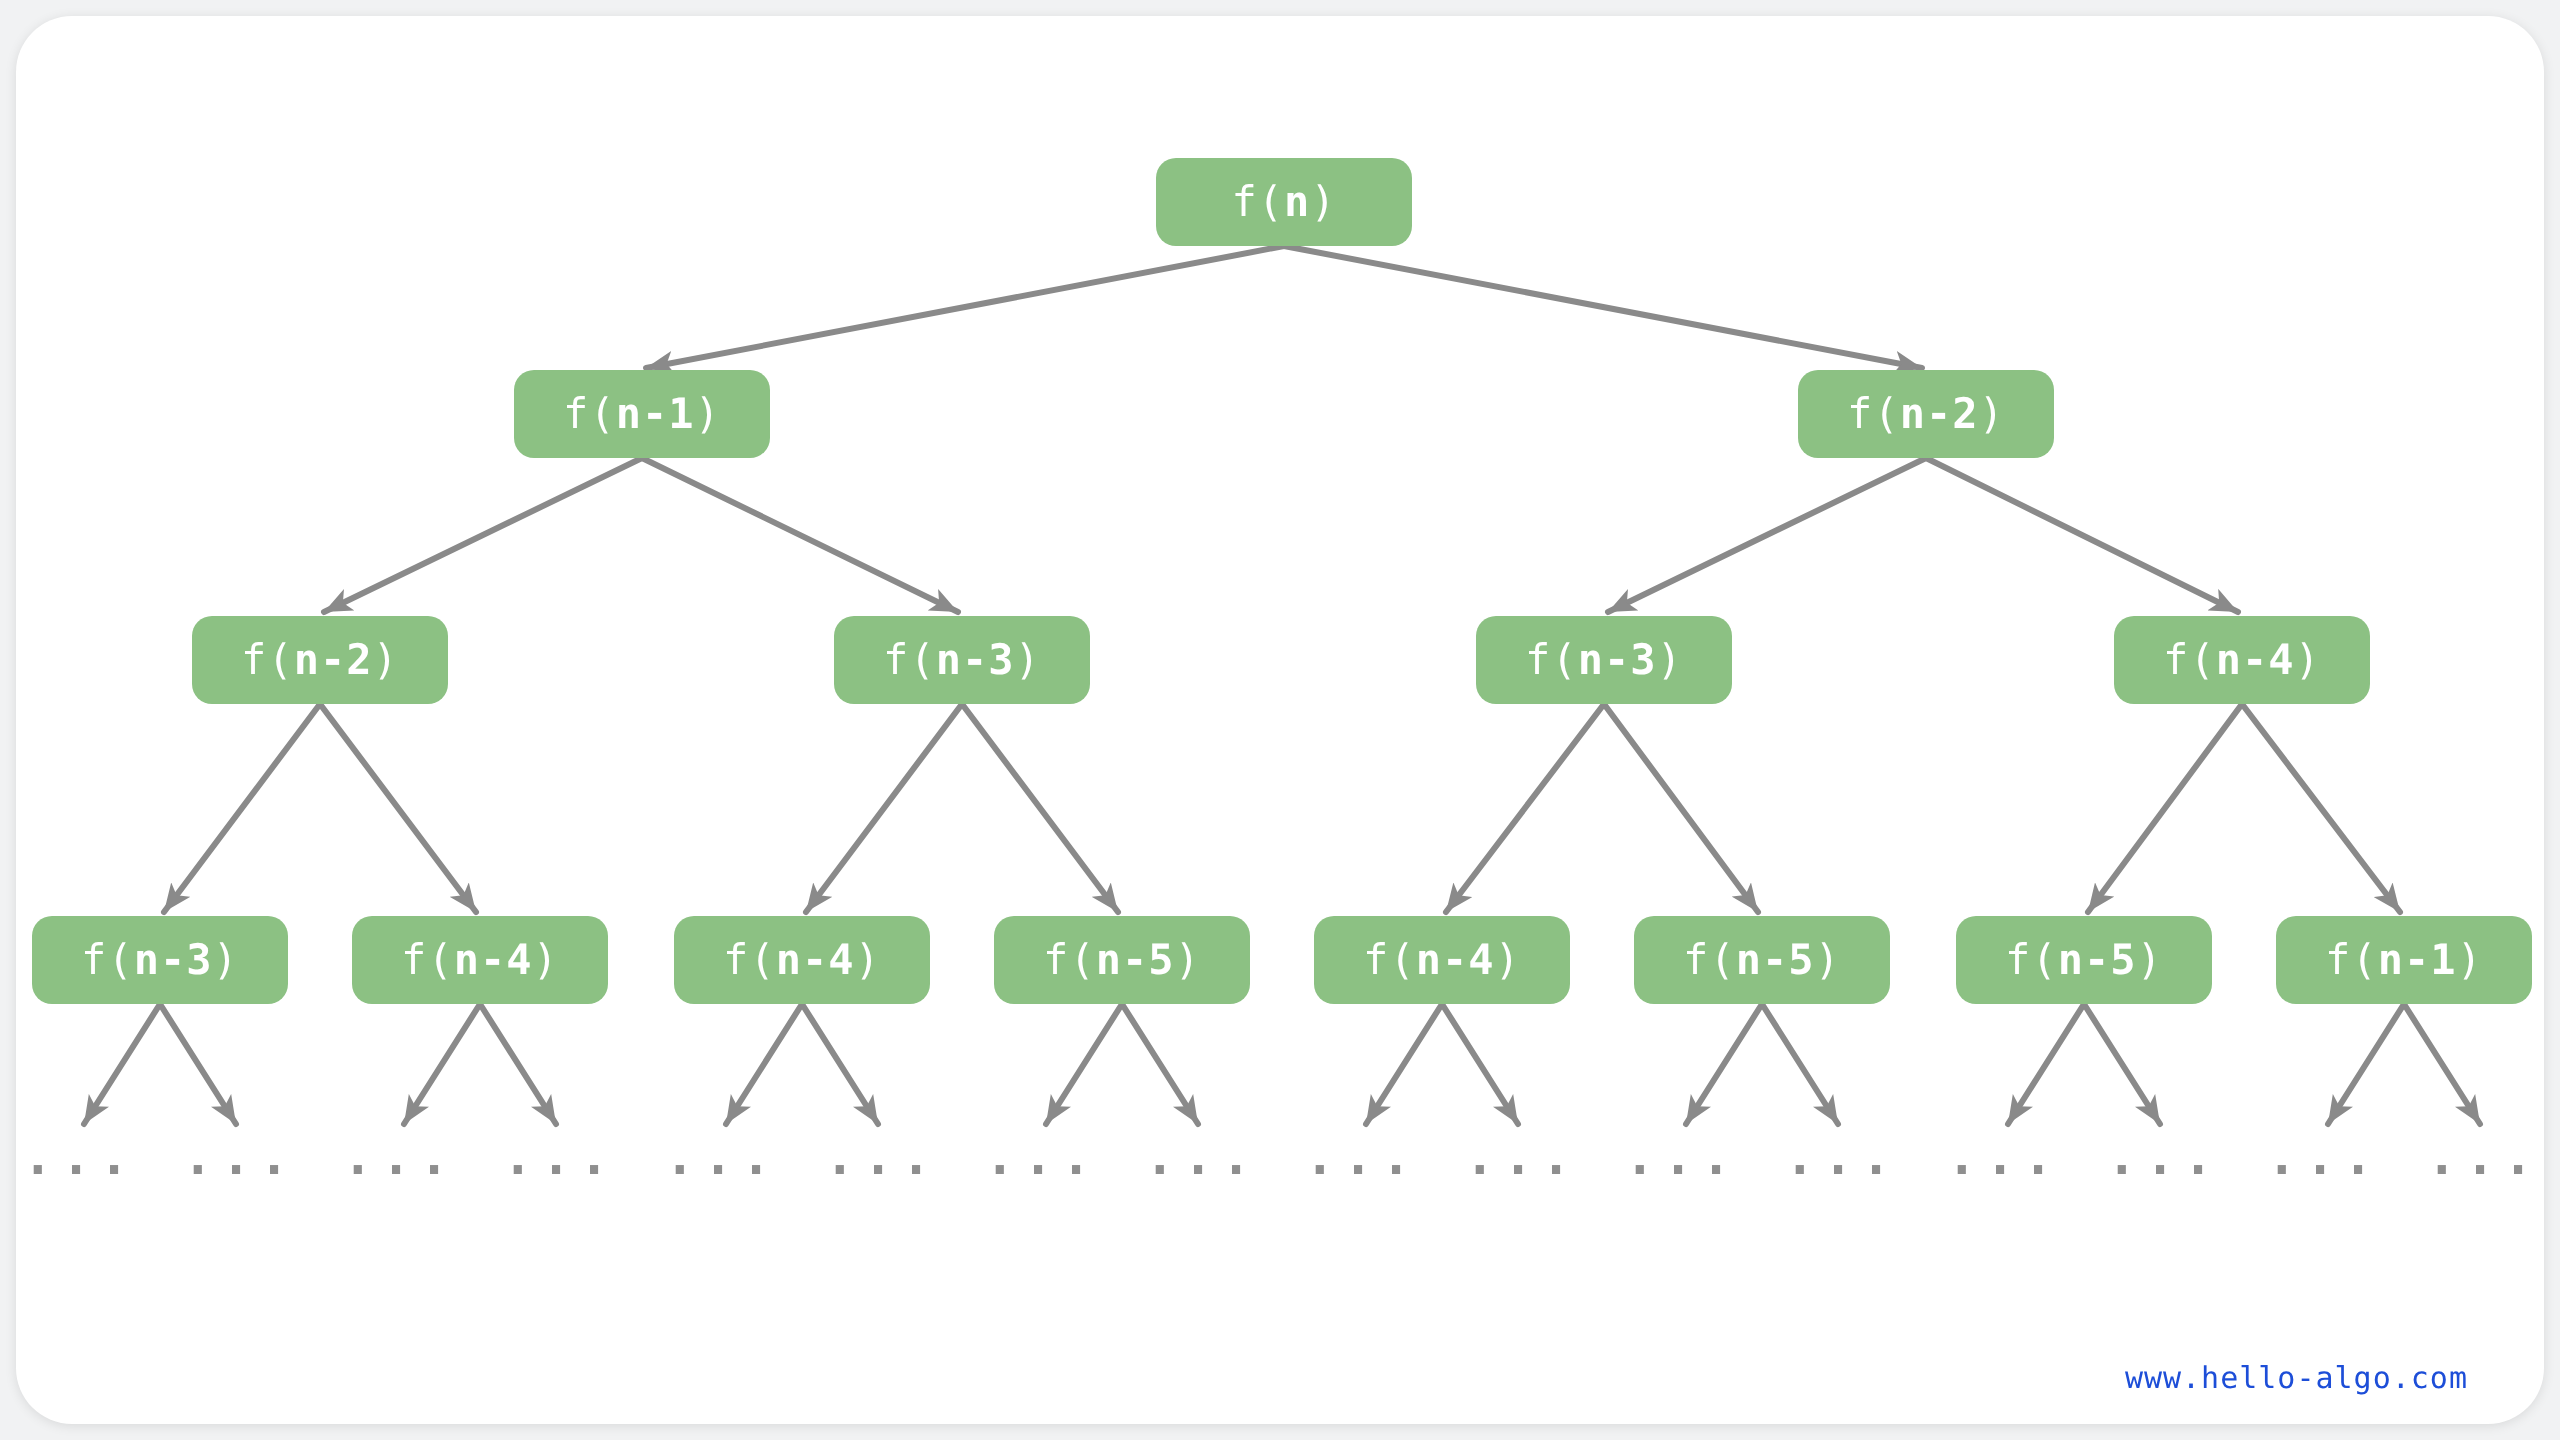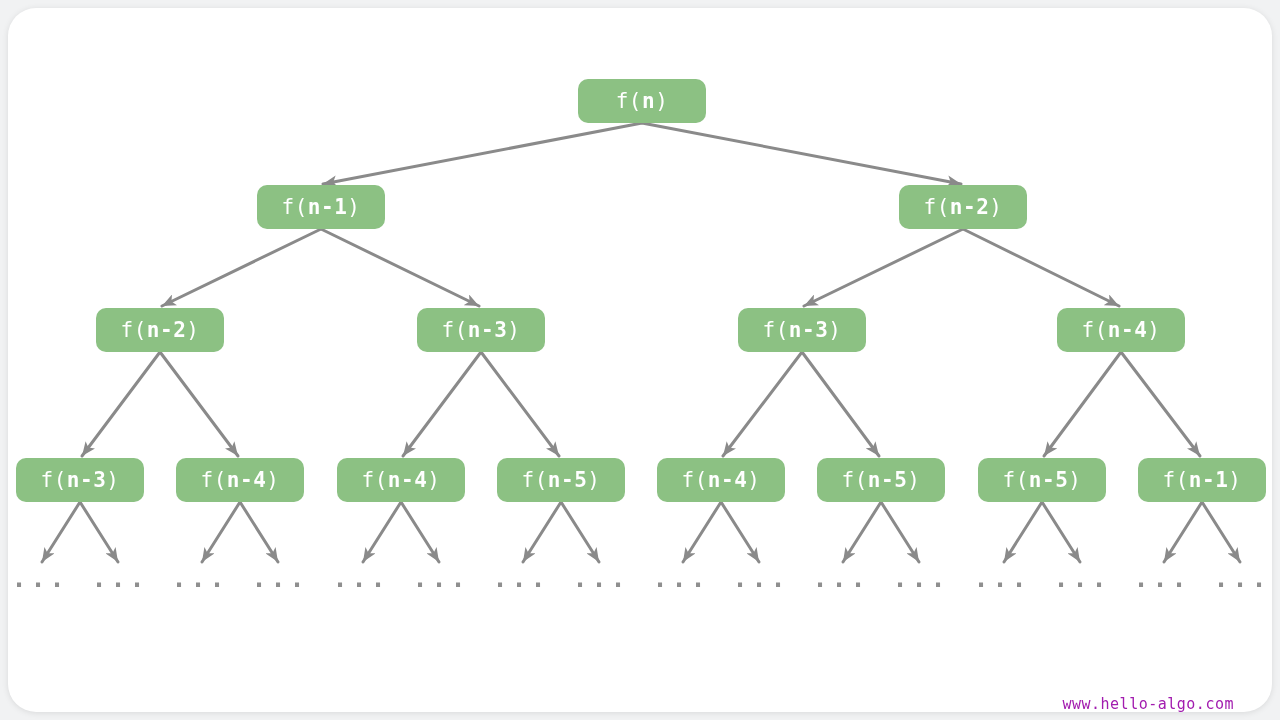--- a/index.html
+++ b/index.html
@@ -51,22 +51,22 @@
     text-align: center;
     color: #8f8f8f;
     font-size: 25px;
     font-weight: 700;
     letter-spacing: 4px;
     line-height: 14px;
   }
   .watermark {
     position: absolute;
     right: 46px;
-    bottom: 7px;
-    color: #a21caf;
+    bottom: 22px;
+    color: #1d4ed8;
     font-size: 15px;
     letter-spacing: 0.5px;
   }
 </style>
 </head>
 <body>
 
 <div class="card"></div>
 
 <svg class="edges" viewBox="0 0 1280 720">

